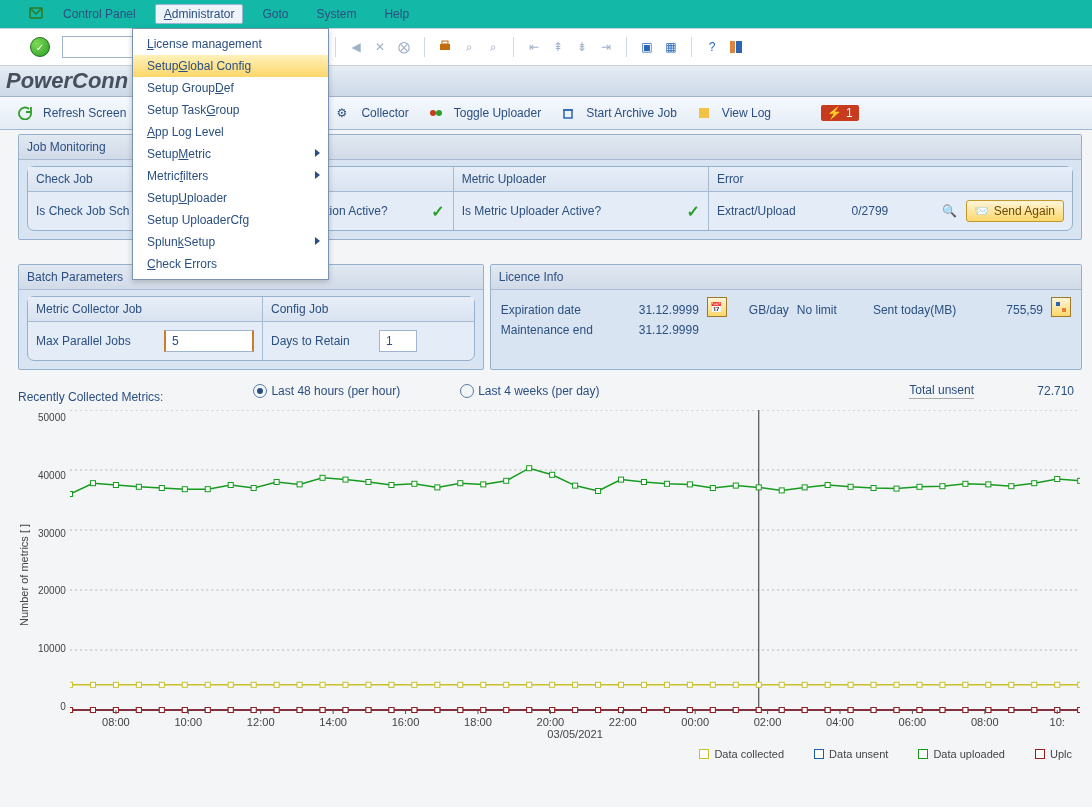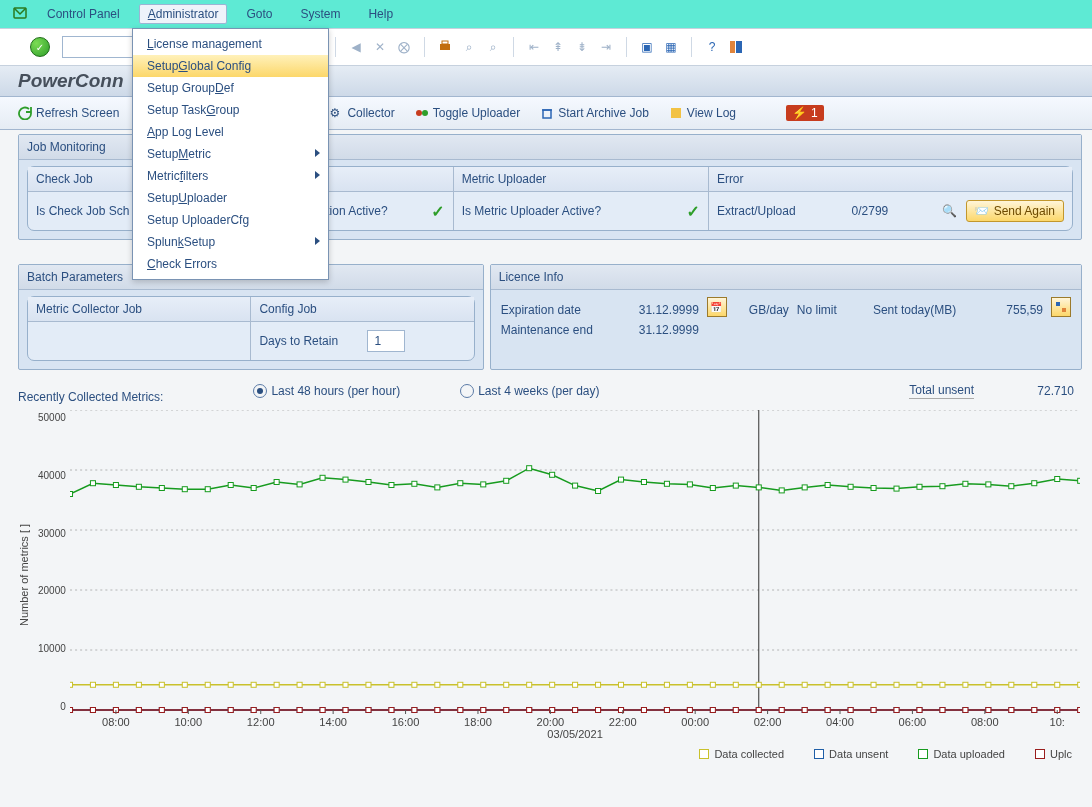--- a/index.html
+++ b/index.html
@@ -10,23 +10,23 @@
     color: #2b4f80;
     background: #f3f5f7;
     width: 1092px;
     height: 807px;
     overflow: hidden;
   }
   .menubar {
     display: flex;
     align-items: center;
     height: 28px;
-    background: #5eead4;
+    background: #14b8a6;
     border-bottom: 1px solid #c6d1de;
-    padding-left: 12px;
+    padding-left: 28px;
     gap: 10px;
     position: relative;
     z-index: 50;
   }
   .menubar .menu-ico {
     width: 16px;
     height: 16px;
     color: #2b7a1f;
   }
   .menubar .item {
@@ -111,39 +111,39 @@
   .tb-ico.warm { color: #c26d0f; }
   .tb-ico.blue { color: #2b66b4; }
 
   
   .titlebar {
     height: 30px;
     background: linear-gradient(#e5ecf4, #cdd9e8);
     border-bottom: 1px solid #a2b6cf;
     display: flex;
     align-items: center;
-    padding-left: 18px;
+    padding-left: 6px;
     font-style: italic;
     font-weight: bold;
-    font-size: 19px;
+    font-size: 22px;
     color: #464f5b;
   }
 
   
   .app-toolbar {
     height: 32px;
     background: linear-gradient(#f5f9ff, #e5ecf4);
     border-bottom: 1px solid #a2b6cf;
     display: flex;
     align-items: center;
     padding-left: 18px;
     gap: 20px;
   }
   .app-toolbar .btn {
-    display: inline-flex; align-items: center; gap: 4px;
+    display: inline-flex; align-items: center; gap: 11px;
     color: #2b4f80;
   }
   .app-toolbar .ic {
     width: 14px; height: 14px; display: inline-block;
   }
   .badge-red {
     display: inline-flex; align-items: center;
     background: #c73c1e;
     color: #fff;
     padding: 1px 6px;
@@ -490,20 +490,24 @@
     </div>
   </div>
 
   <div class="two-col">
     <div class="panel" style="flex:0.88">
       <div class="hdr">Batch Parameters</div>
       <div class="inner">
         <div class="row-flex">
           <div class="cell">
             <div class="ch">Metric Collector Job</div>
+            <div class="cb">
+              <span class="lbl" style="width:120px">Max Parallel Jobs</span>
+              <span class="numbox">5</span>
+            </div>
           </div>
           <div class="cell">
             <div class="ch">Config Job</div>
             <div class="cb">
               <span class="lbl" style="width:100px">Days to Retain</span>
               <span class="numbox small">1</span>
             </div>
           </div>
         </div>
       </div>

